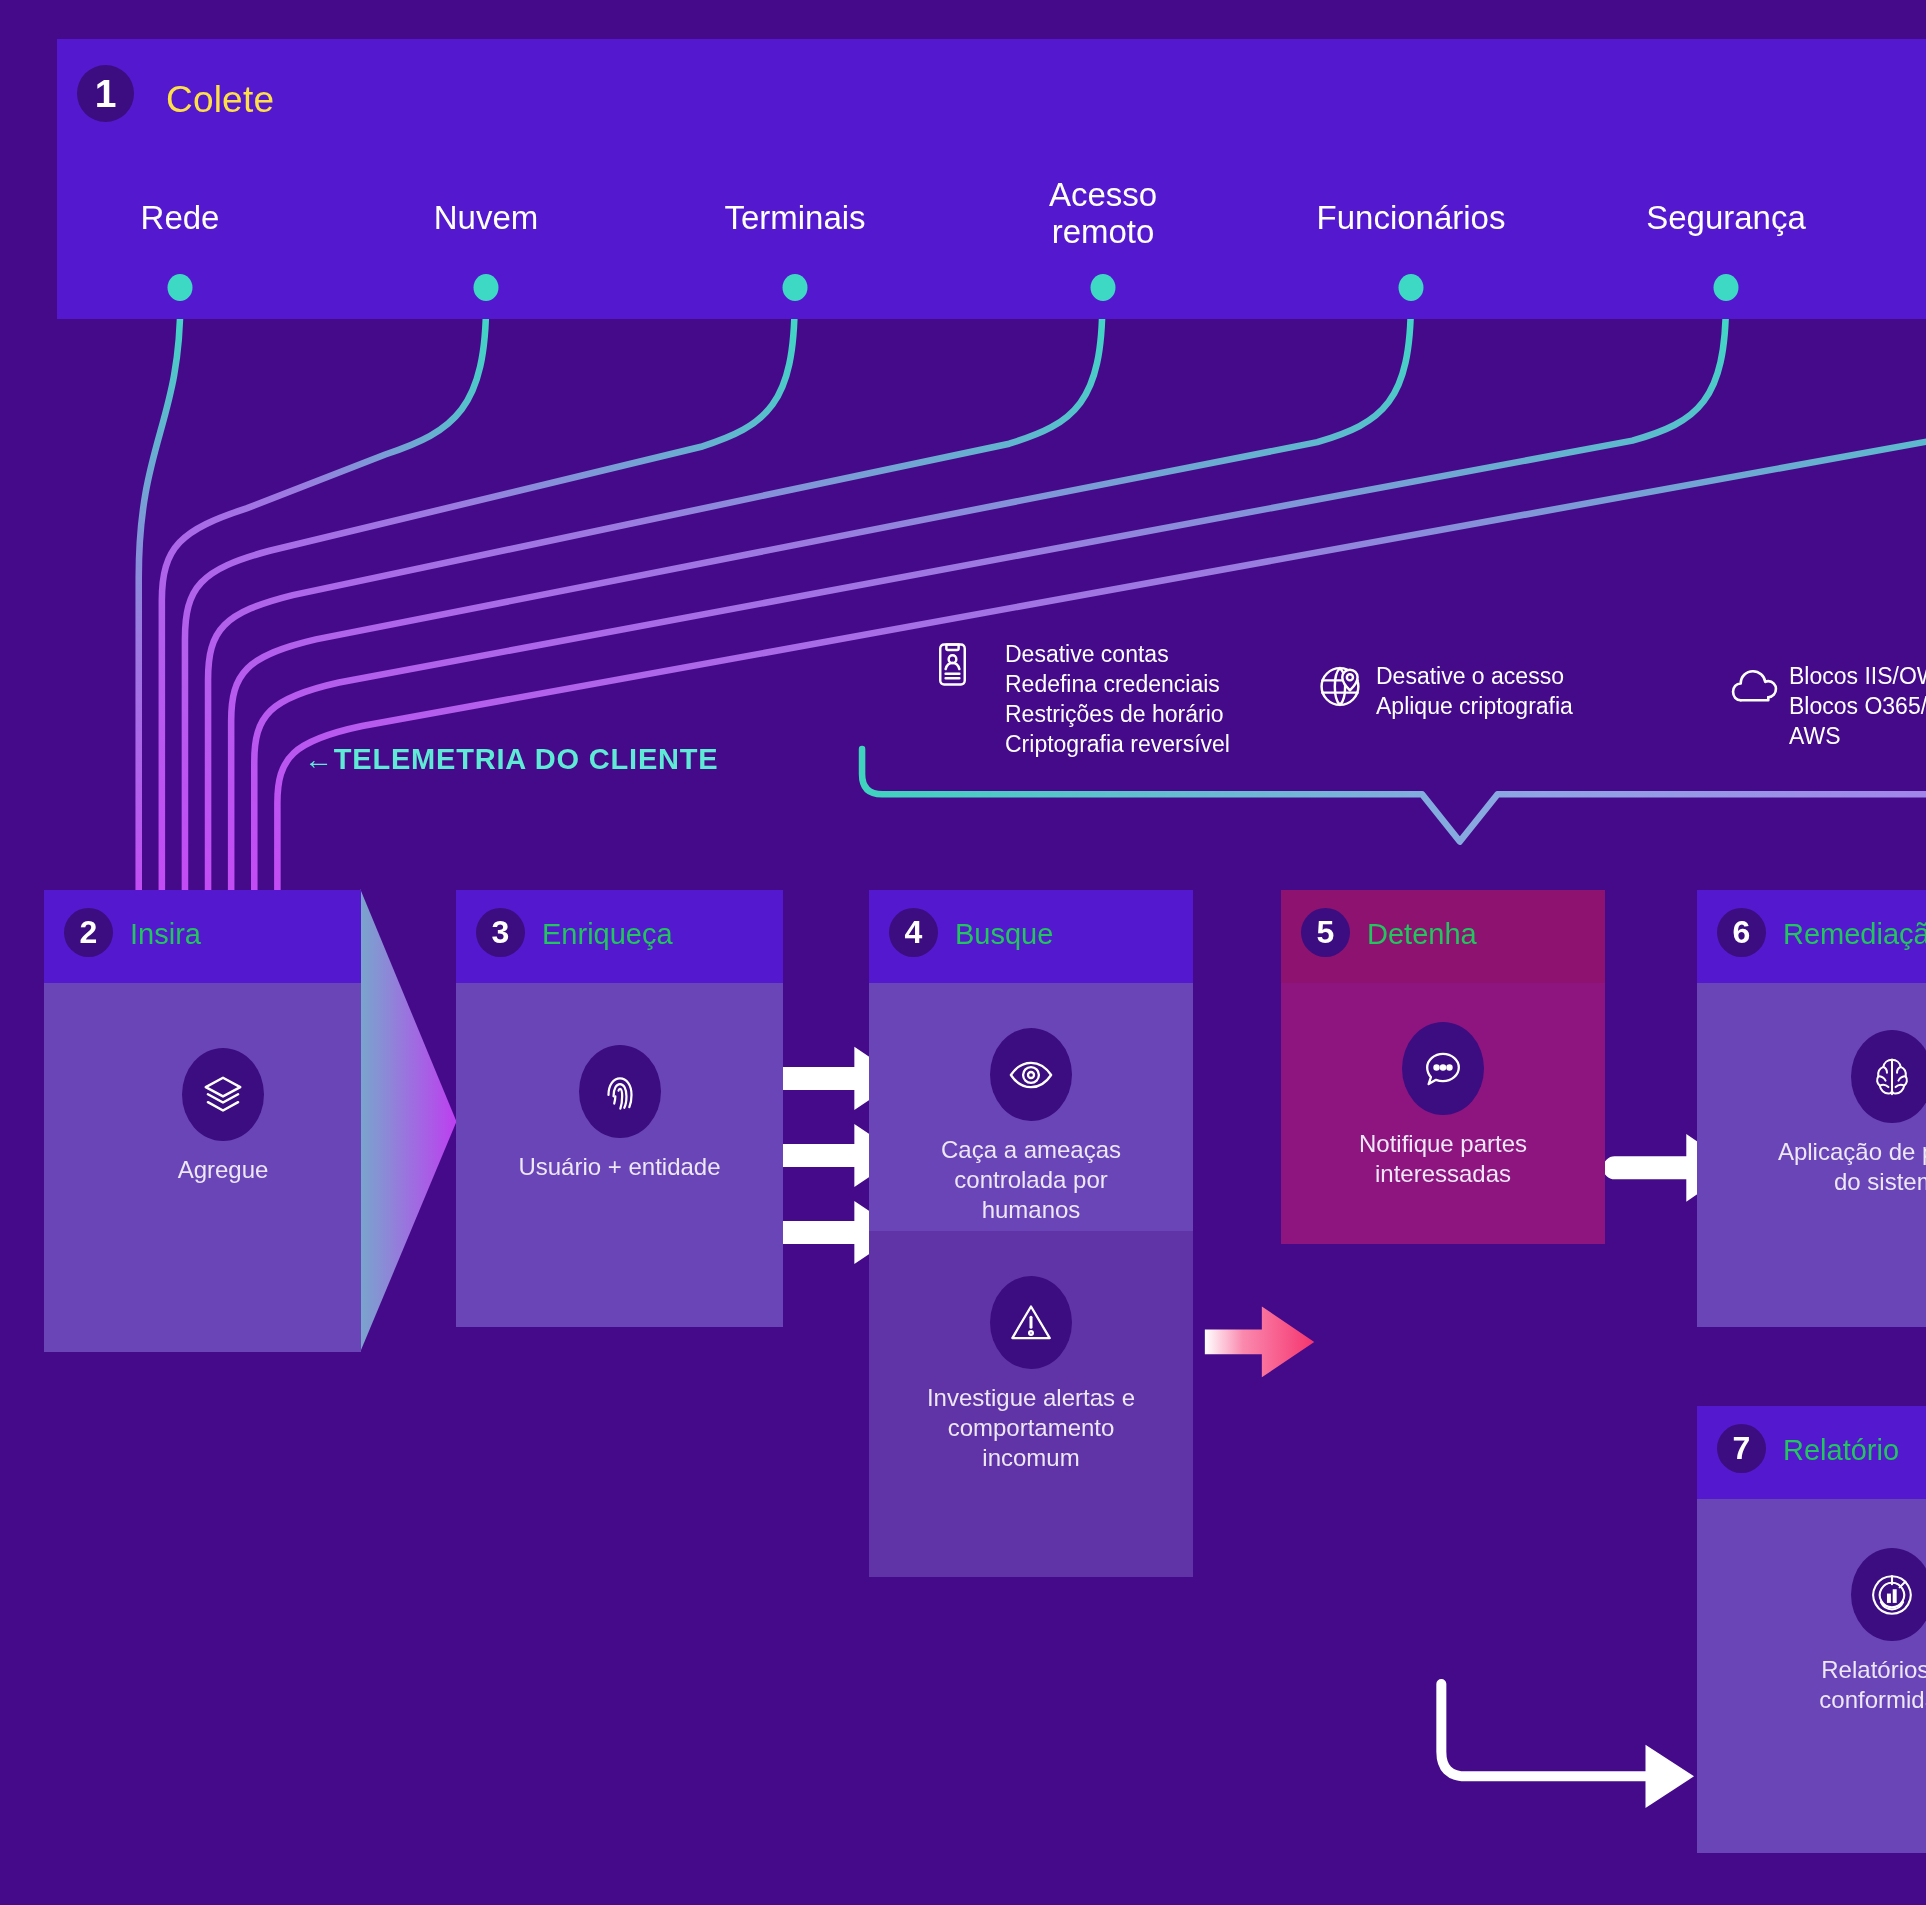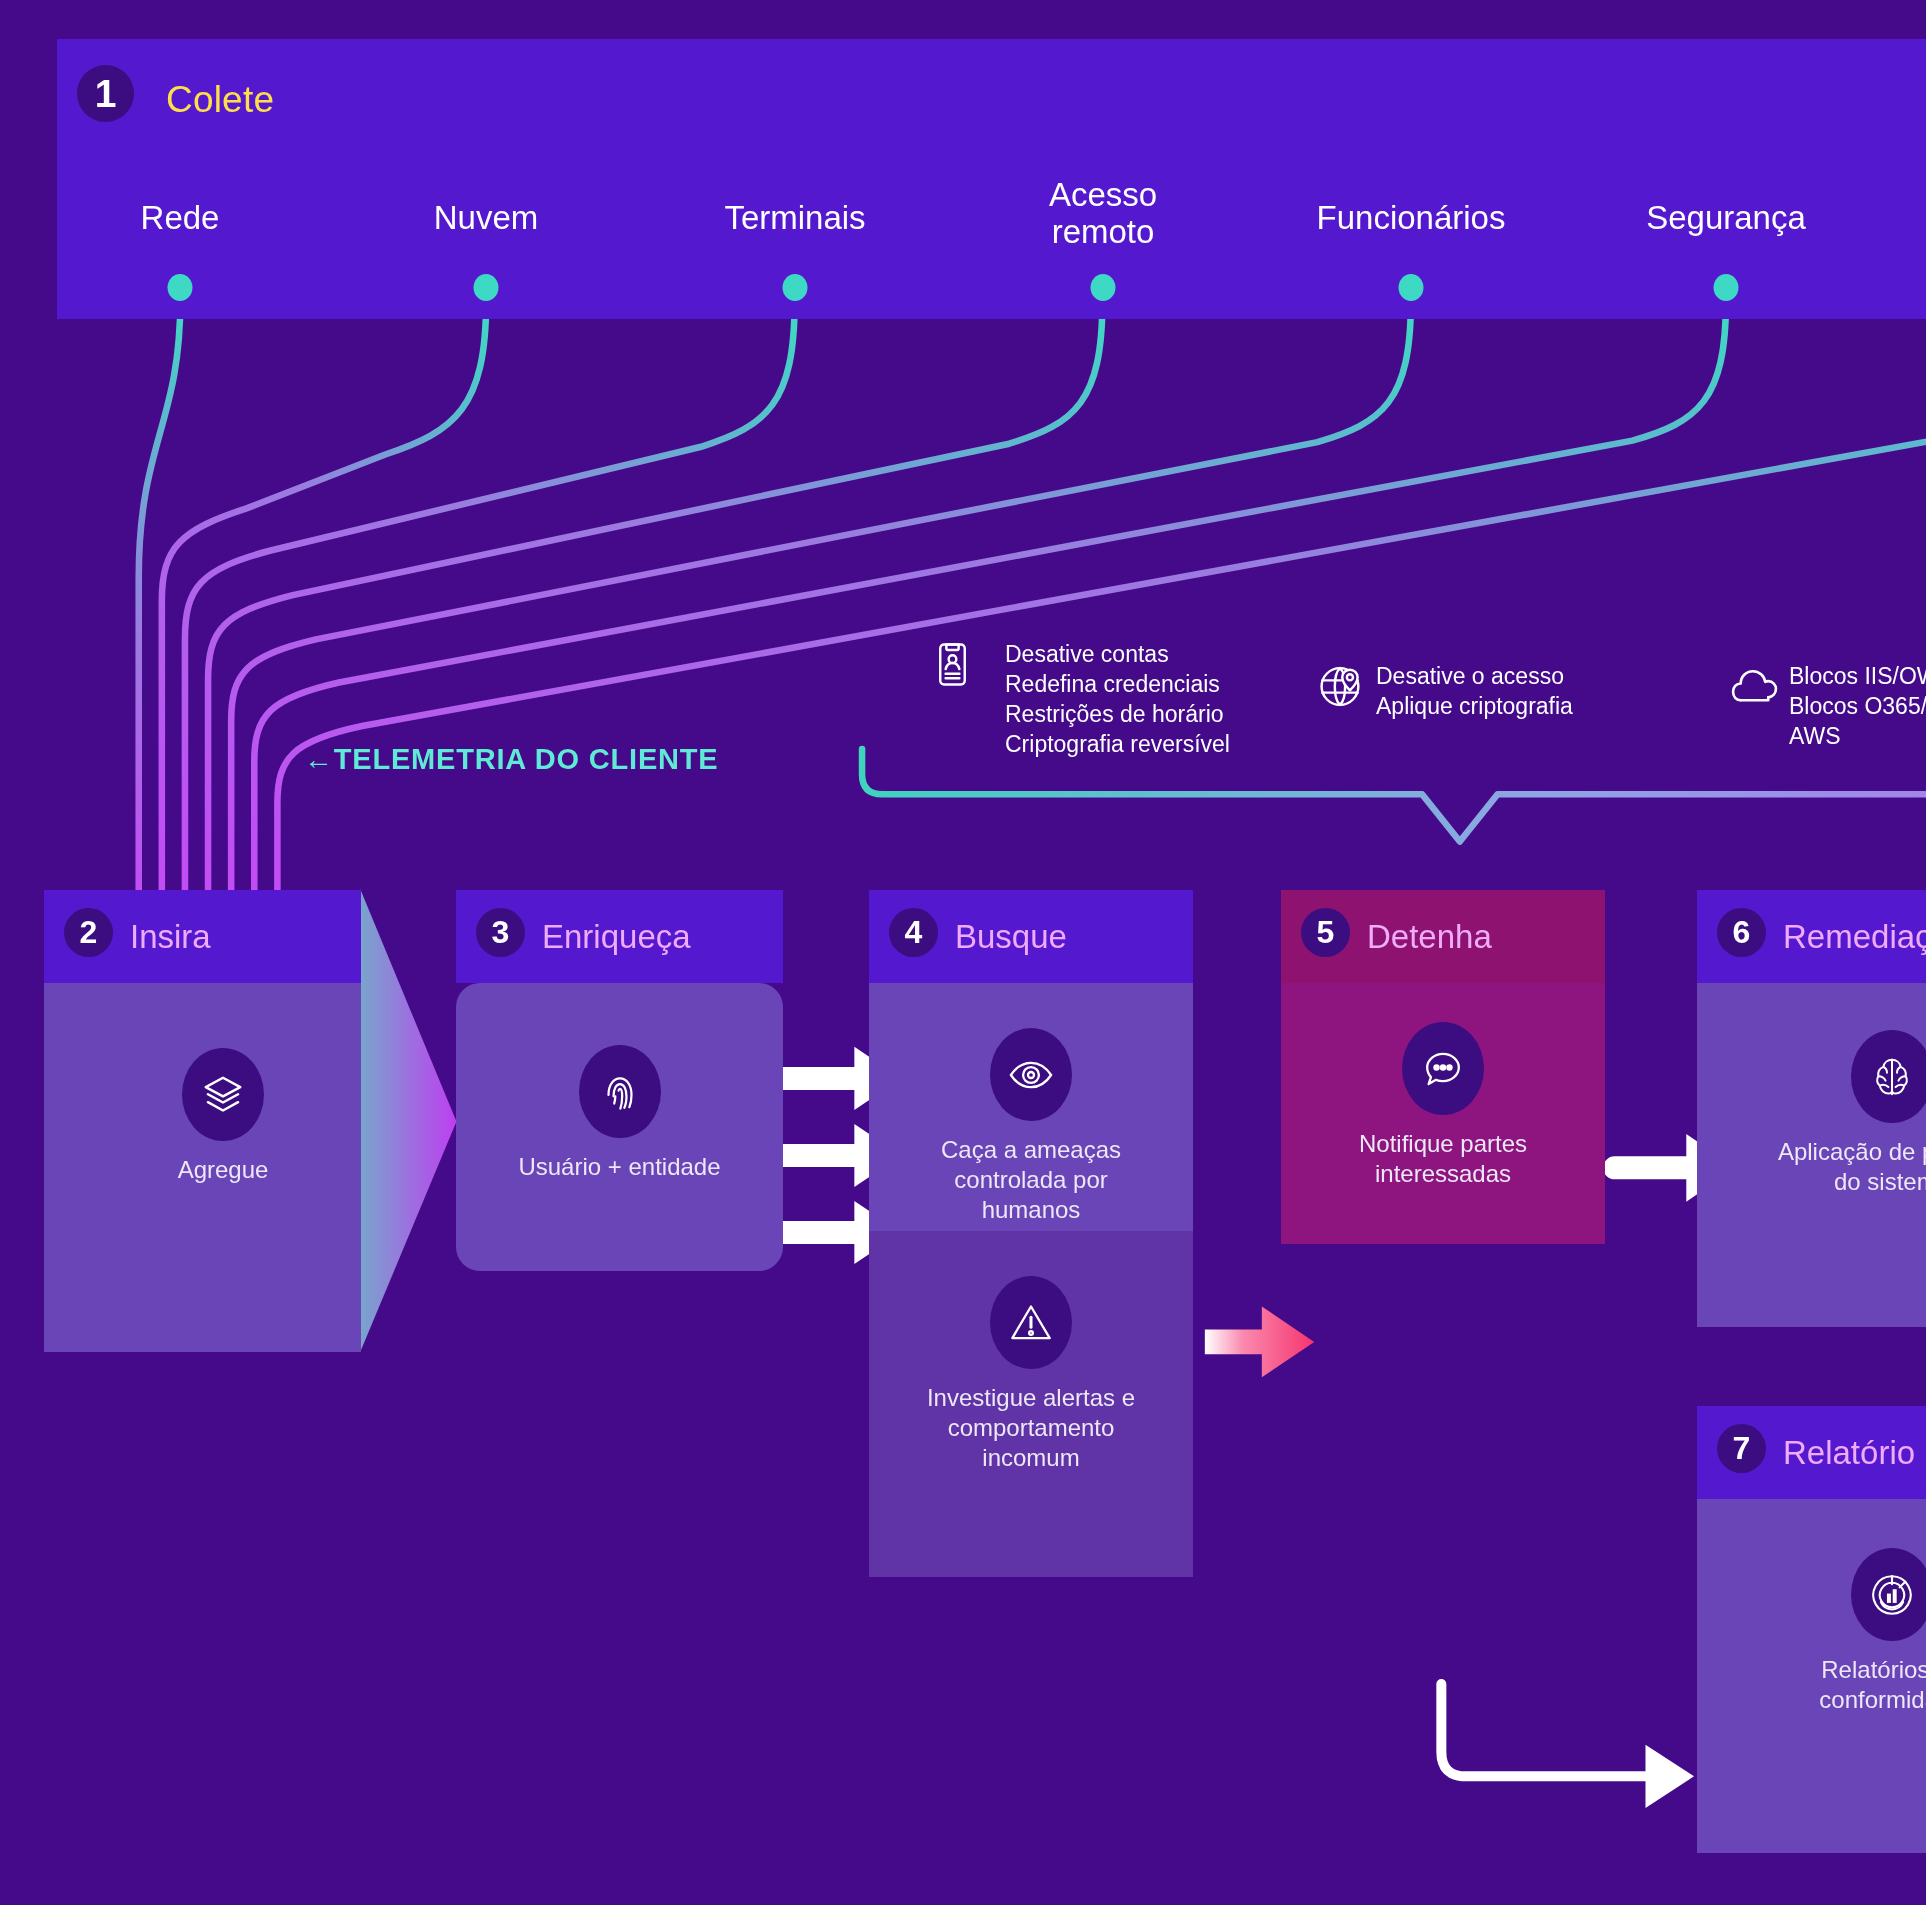--- a/index.html
+++ b/index.html
@@ -55,21 +55,21 @@
     position:relative;background:#5418CF;height:93px;
   }
   .stage-head.magenta{background:#8E1370;}
   .stage-head .hbadge{
     position:absolute;left:20px;top:17.7px;width:49px;height:49px;
     border-radius:50%;background:#3C0D80;color:#fff;
     display:flex;align-items:center;justify-content:center;
     font-size:32px;font-weight:700;
   }
   .stage-head .htitle{
-    position:absolute;left:86px;top:28px;color:#f0abfc;font-size:33px;font-weight:400;white-space:nowrap;
+    position:absolute;left:86px;top:28px;color:#22c55e;font-size:29px;font-weight:400;white-space:nowrap;
   }
   .stage-body{background:#6A45B8;}
   .stage-body.dark{background:#6034A6;}
   .stage-body.pink{background:#B00C73;}
   .stage-body.pink2{background:#8E1580;}
 
   .cell{
     position:relative;display:flex;flex-direction:column;align-items:center;
     box-sizing:border-box;
   }
@@ -227,21 +227,21 @@
         <div class="cap">Agregue</div>
       </div>
     </div>
   </div>
 
   <div class="stage-box" style="left:456px;top:890px;width:327px;height:437px;">
     <div class="stage-head">
       <div class="hbadge">3</div>
       <div class="htitle">Enriqueça</div>
     </div>
-    <div class="stage-body" style="height:288px;display:flex;border-radius:24px;">
+    <div class="stage-body" style="height:344px;display:flex;">
       <div class="cell" style="flex:1;padding-top:62px;">
         <div class="circ">
           <svg viewBox="0 0 64 64" fill="none" stroke="#fff" stroke-width="3.1" stroke-linecap="round" stroke-linejoin="round">
             <path d="M16 36 C16 22 23 13 32 13 C41 13 48 22 48 36 C48 42 47 48 45 53"></path>
             <path d="M23 38 C23 27 27 21 32 21 C37 21 41 27 41 38 C41 45 40 50 38 54"></path>
             <path d="M30 30 C30.5 28 31.2 27.5 32 27.5 C34 27.5 35 31 35 38 C35 46 34 51 32.5 55"></path>
             <path d="M24 48 C25 44 25.5 41 25.5 38"></path>
           </svg>
         </div>
         <div class="cap">Usuário + entidade</div>

